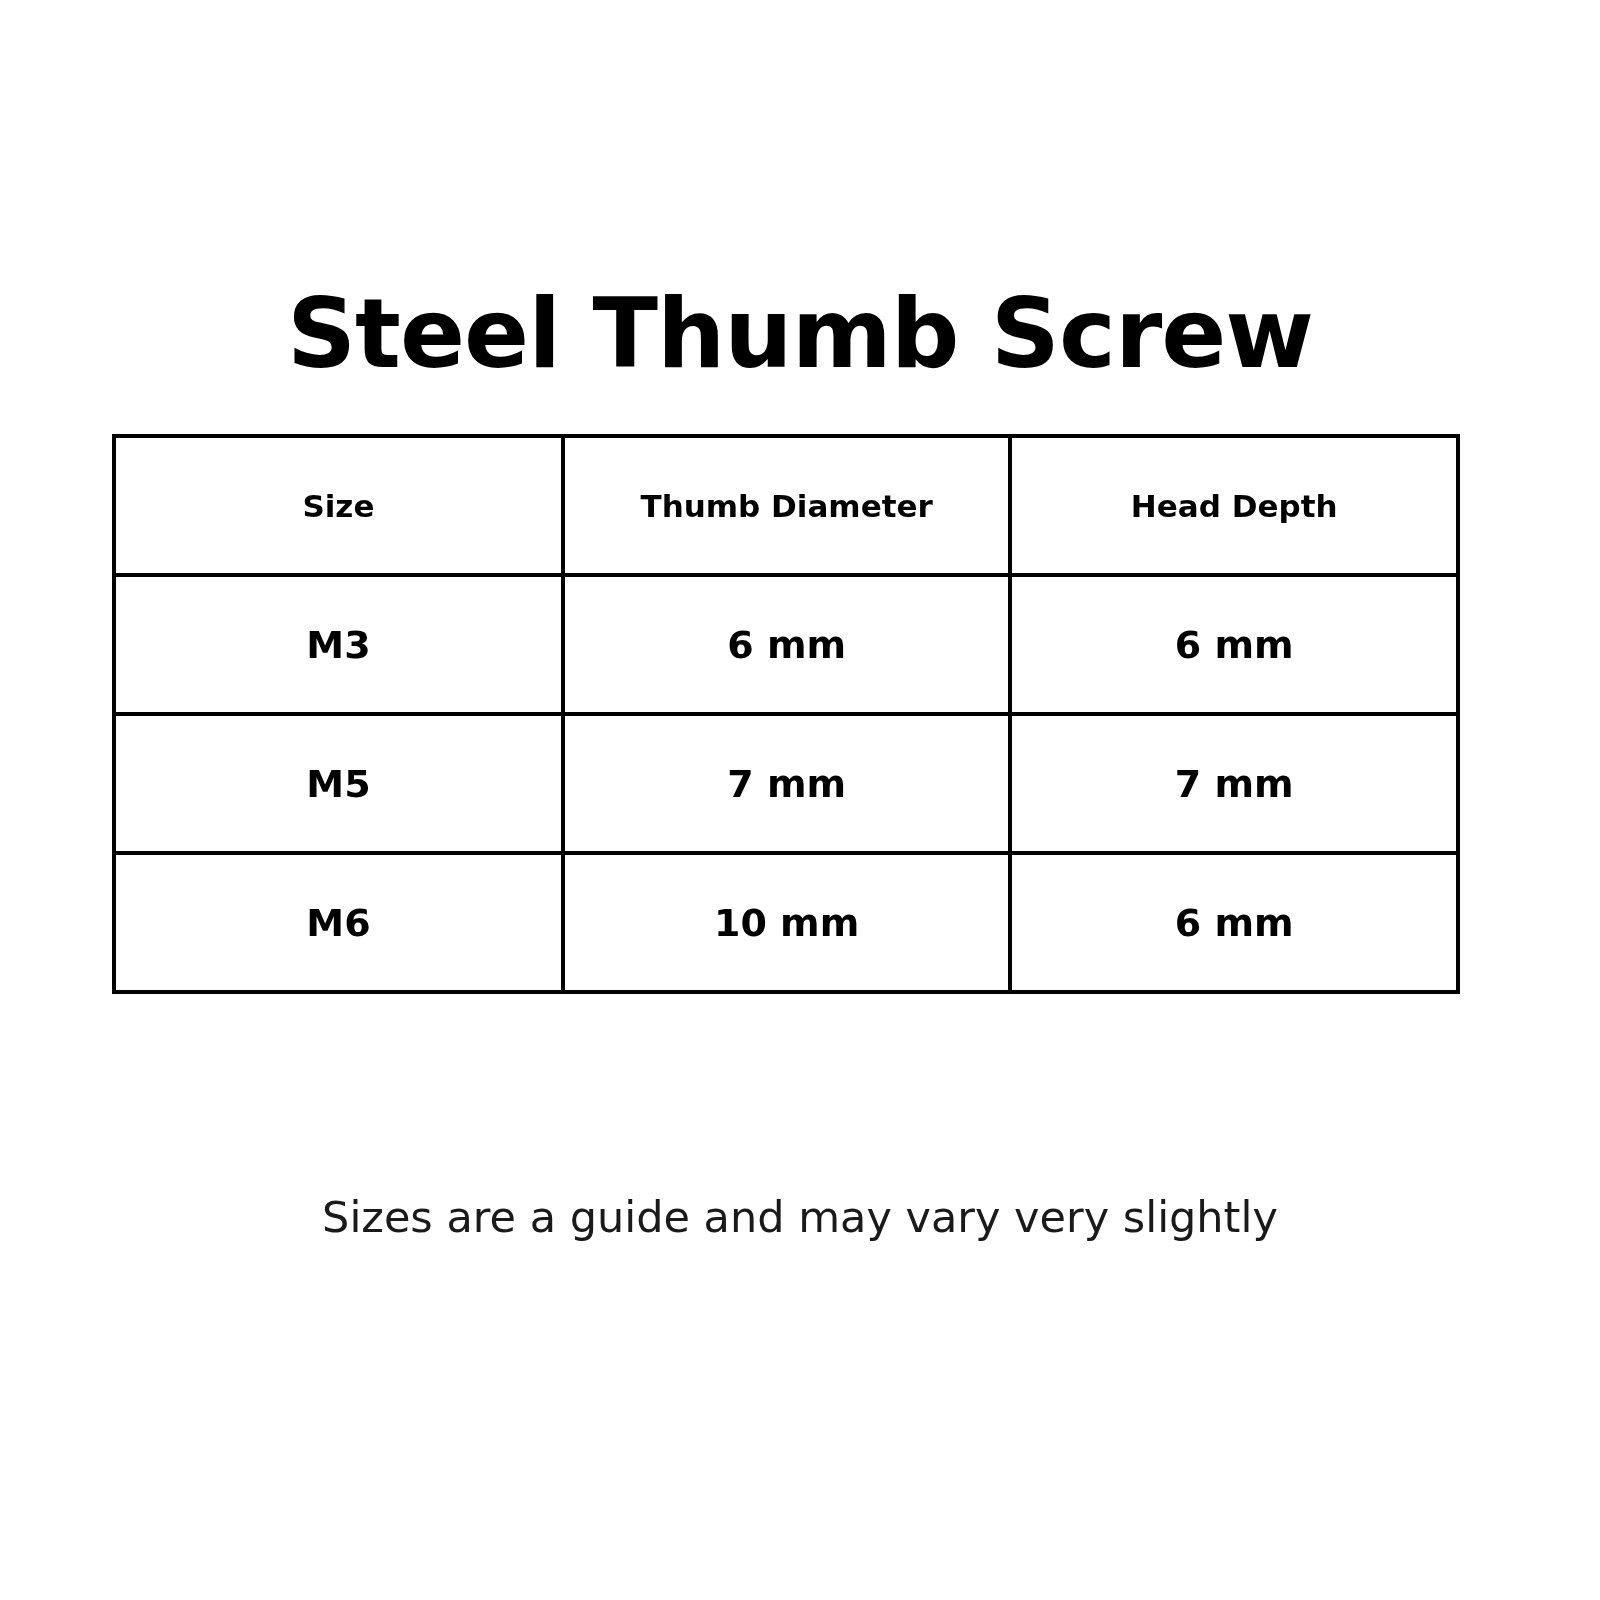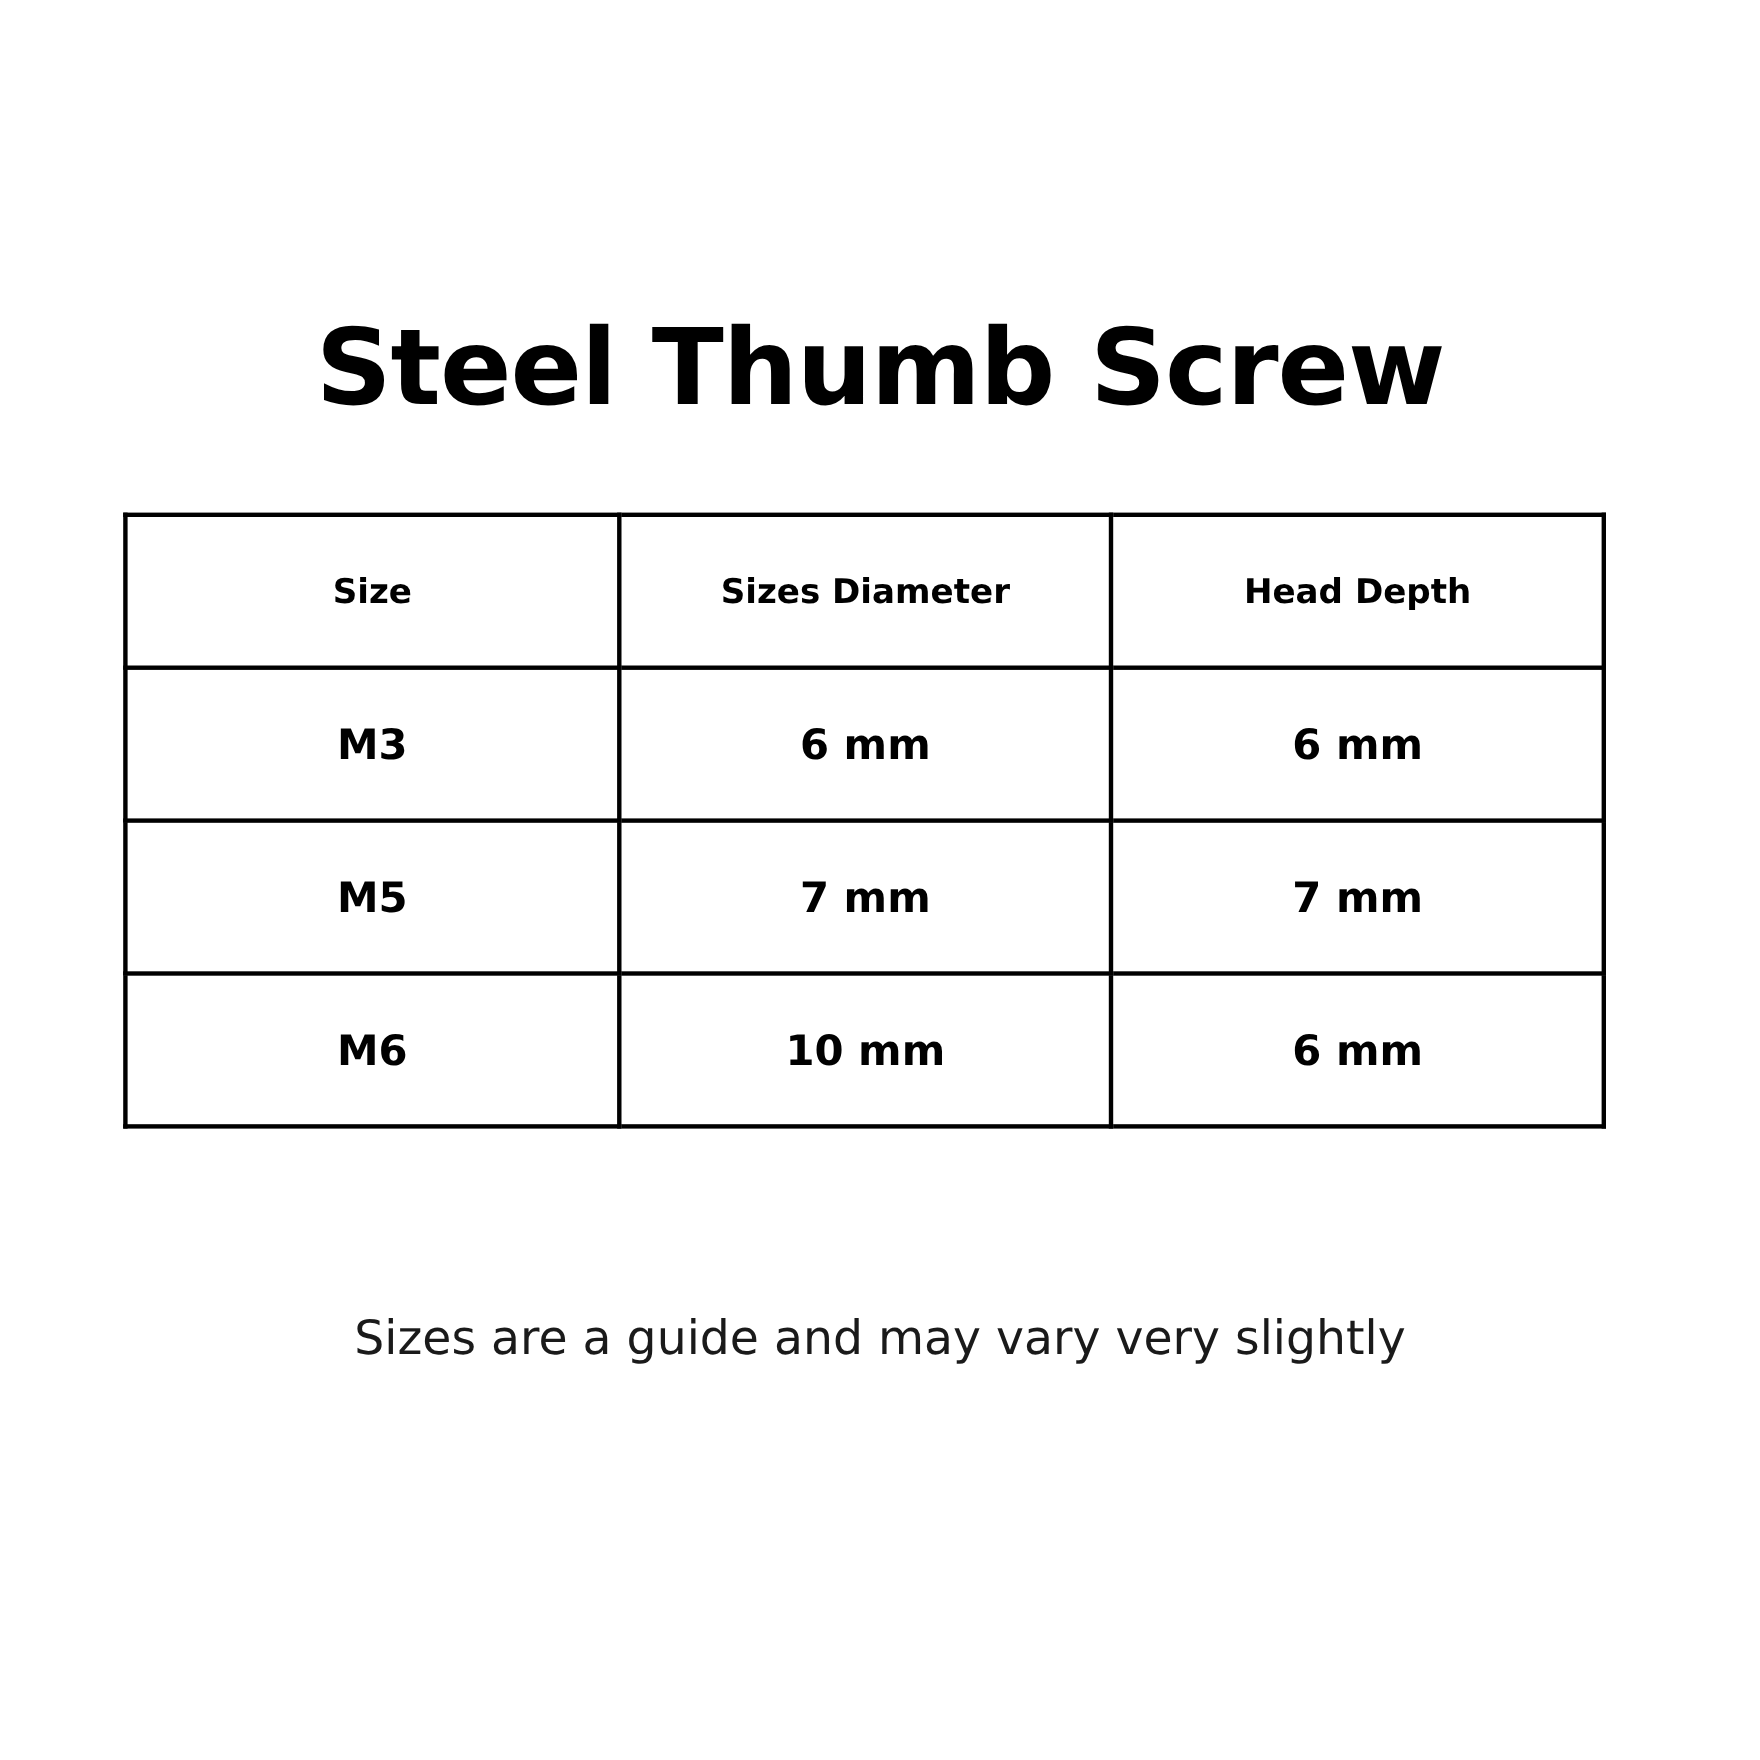--- a/index.html
+++ b/index.html
@@ -27,21 +27,21 @@
     width: 1600px;
     text-align: center;
     font-size: 96px;
     font-weight: 700;
     letter-spacing: -1px;
     line-height: 1.1;
     font-family: "DejaVu Sans", sans-serif;
   }
   .table-wrap {
     position: absolute;
-    top: 466px;
+    top: 434px;
     left: 112px;
     width: 1348px;
   }
   table.spec-table {
     border-collapse: collapse;
     width: 100%;
     table-layout: fixed;
   }
   table.spec-table td,
   table.spec-table th {
@@ -82,21 +82,21 @@
   <div class="table-wrap">
     <table class="spec-table">
       <colgroup>
         <col class="c1">
         <col class="c2">
         <col class="c3">
       </colgroup>
       <thead>
         <tr>
           <th>Size</th>
-          <th>Sizes Diameter</th>
+          <th>Thumb Diameter</th>
           <th>Head Depth</th>
         </tr>
       </thead>
       <tbody>
         <tr>
           <td>M3</td>
           <td>6 mm</td>
           <td>6 mm</td>
         </tr>
         <tr>

